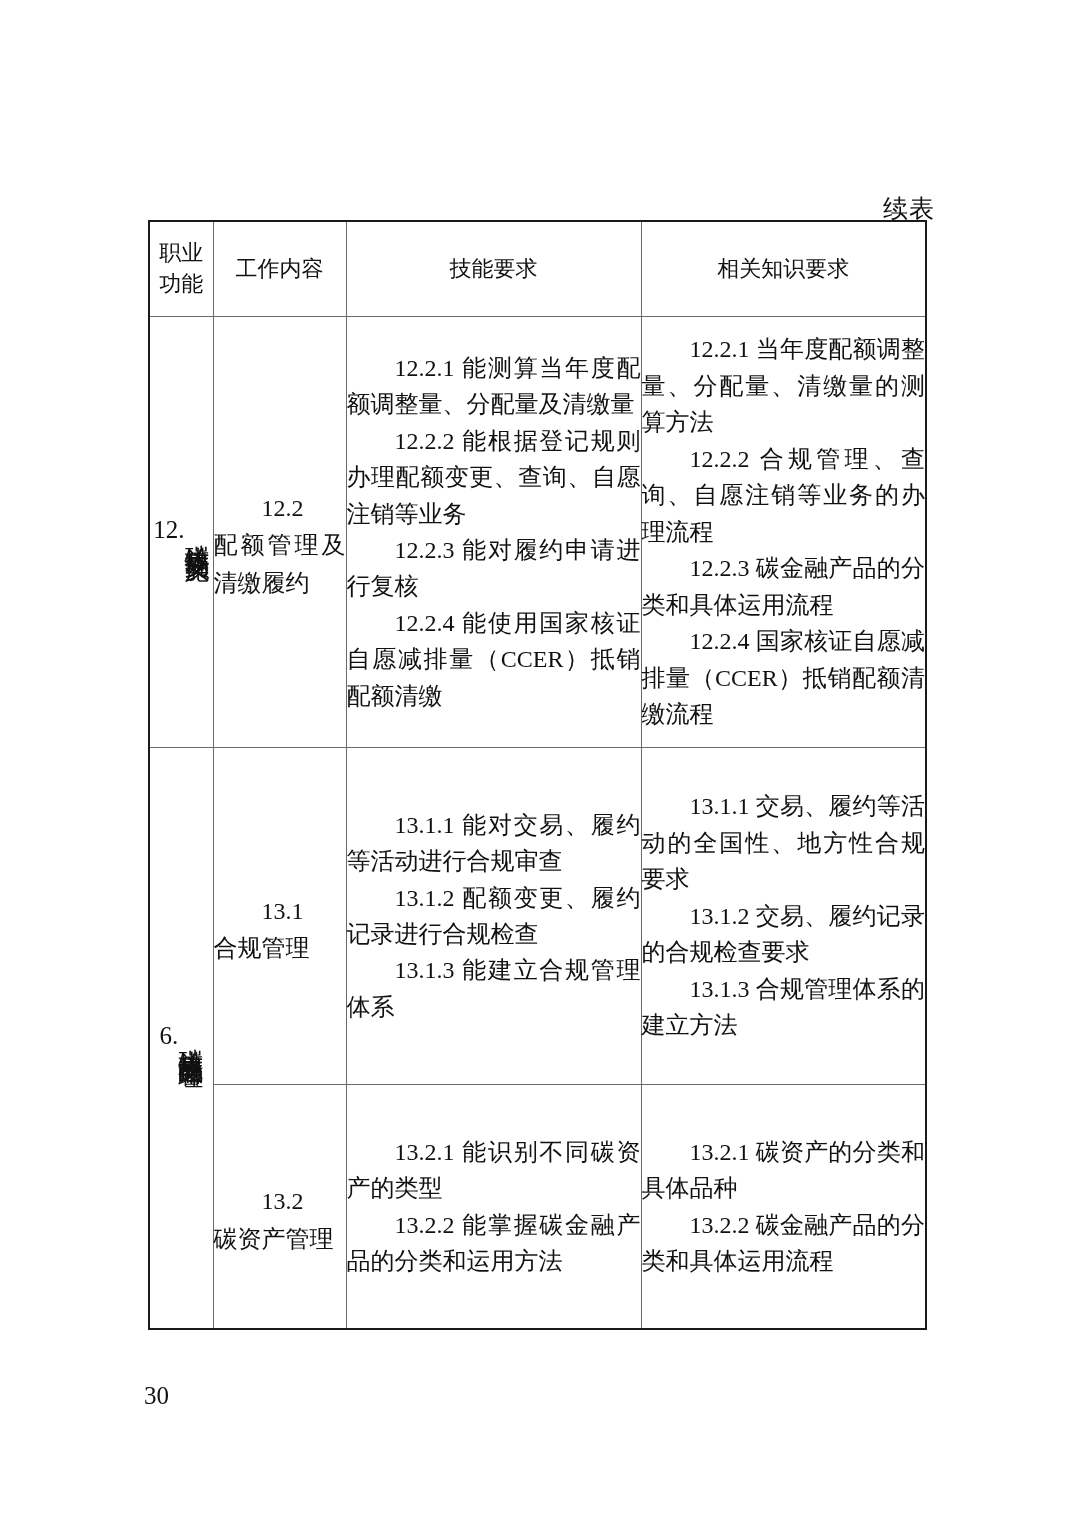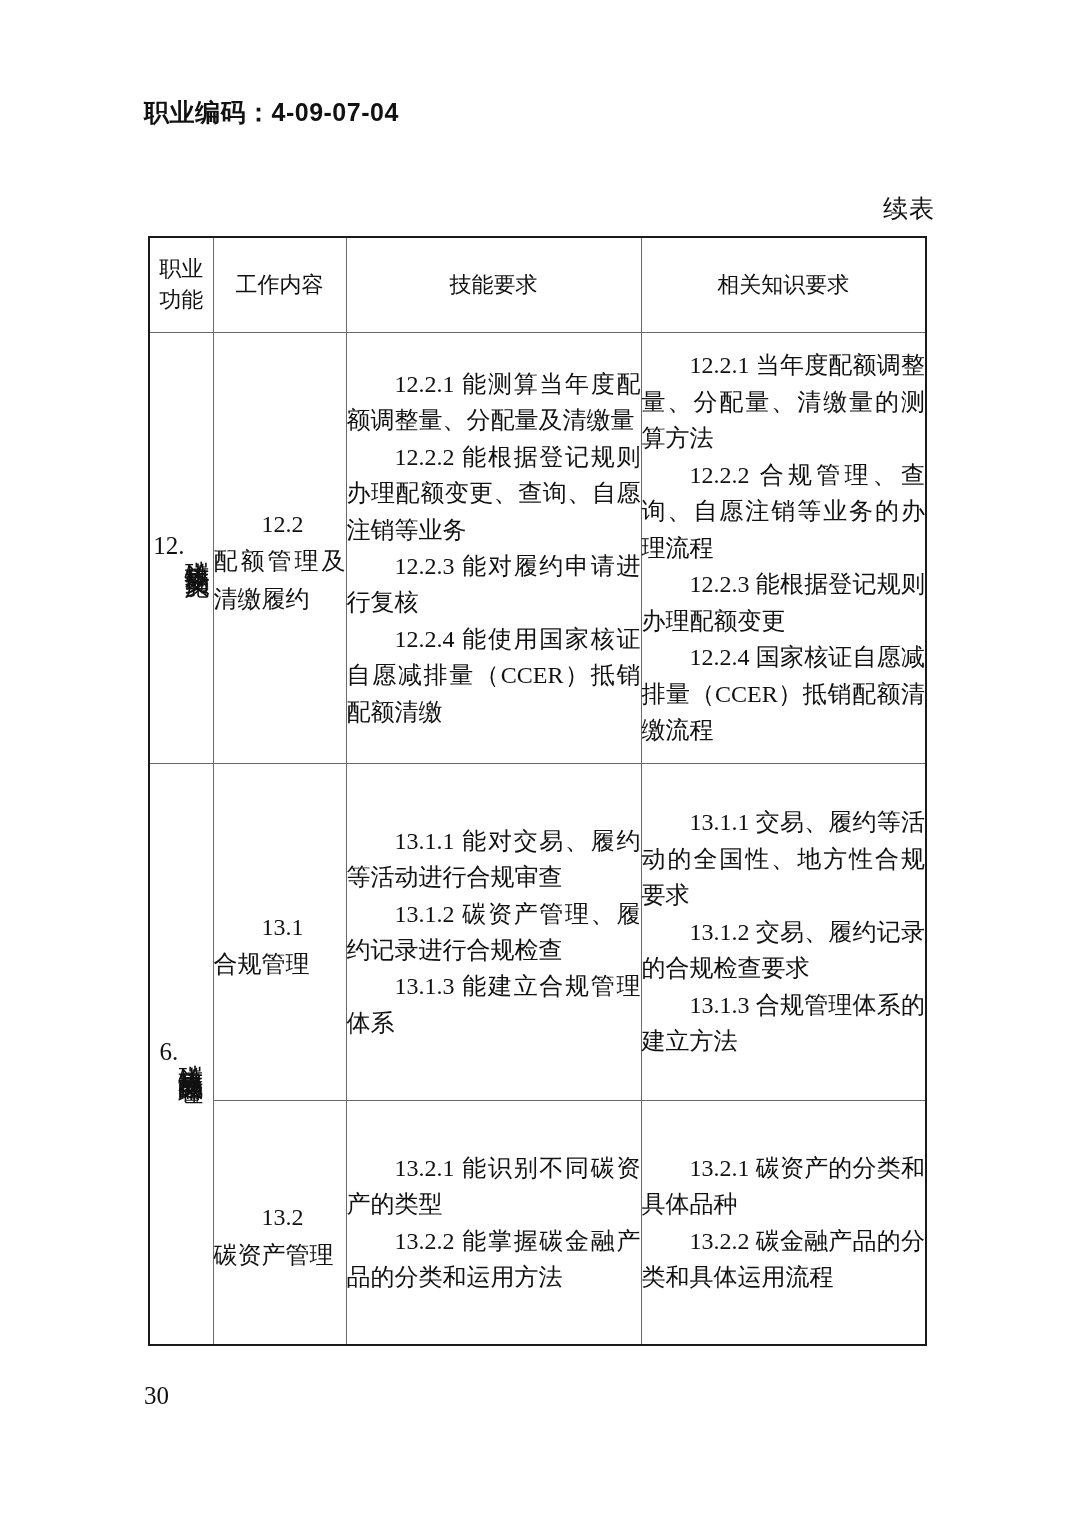--- a/index.html
+++ b/index.html
@@ -39,21 +39,21 @@
     top: 192px;
     font-size: 25px;
     letter-spacing: 1px;
     font-family: Liberation Mono, monospace;
   }
 
   
   .skill-table {
     position: absolute;
     left: 148px;
-    top: 236px;
+    top: 220px;
     width: 777px;
     border-collapse: collapse;
     table-layout: fixed;
     font-family: Liberation Serif, serif;
   }
   .skill-table td, .skill-table th {
     border: 1px solid #6a6a6a;
     vertical-align: middle;
     padding: 0;
     font-weight: normal;
@@ -144,21 +144,20 @@
     left: 144px;
     top: 1382px;
     font-size: 25px;
   }
 </style>
 </head>
 <body>
 
 <div class="page">
 
-  <div class="doc-header">职业编码：4-09-07-04</div>
 
   <div class="continued-label">续表</div>
 
   <table class="skill-table">
     <colgroup>
       <col class="col-func">
       <col class="col-work">
       <col class="col-skill">
       <col class="col-know">
     </colgroup>
@@ -188,39 +187,39 @@
         </td>
         <td class="item-cell">
           <p class="item">12.2.1 能测算当年度配额调整量、分配量及清缴量</p>
           <p class="item">12.2.2 能根据登记规则办理配额变更、查询、自愿注销等业务</p>
           <p class="item">12.2.3 能对履约申请进行复核</p>
           <p class="item">12.2.4 能使用国家核证自愿减排量（CCER）抵销配额清缴</p>
         </td>
         <td class="item-cell">
           <p class="item">12.2.1 当年度配额调整量、分配量、清缴量的测算方法</p>
           <p class="item">12.2.2 合规管理、查询、自愿注销等业务的办理流程</p>
-          <p class="item">12.2.3 能根据登记规则办理配额变更</p>
+          <p class="item">12.2.3 碳金融产品的分类和具体运用流程</p>
           <p class="item">12.2.4 国家核证自愿减排量（CCER）抵销配额清缴流程</p>
         </td>
       </tr>
 
       <tr>
         <td class="func-cell" rowspan="2">
           <div class="func-stack">
             <span class="func-num">6.</span>
             <span class="func-vert">碳排放交易战略管理</span>
           </div>
         </td>
         <td class="work-cell" style="height:336px;">
           <div class="wc-line first">13.1</div>
           <div class="wc-line" style="text-indent:0;">合规管理</div>
         </td>
         <td class="item-cell">
           <p class="item">13.1.1 能对交易、履约等活动进行合规审查</p>
-          <p class="item">13.1.2 碳资产管理、履约记录进行合规检查</p>
+          <p class="item">13.1.2 配额变更、履约记录进行合规检查</p>
           <p class="item">13.1.3 能建立合规管理体系</p>
         </td>
         <td class="item-cell">
           <p class="item">13.1.1 交易、履约等活动的全国性、地方性合规要求</p>
           <p class="item">13.1.2 交易、履约记录的合规检查要求</p>
           <p class="item">13.1.3 合规管理体系的建立方法</p>
         </td>
       </tr>
 
       <tr>

